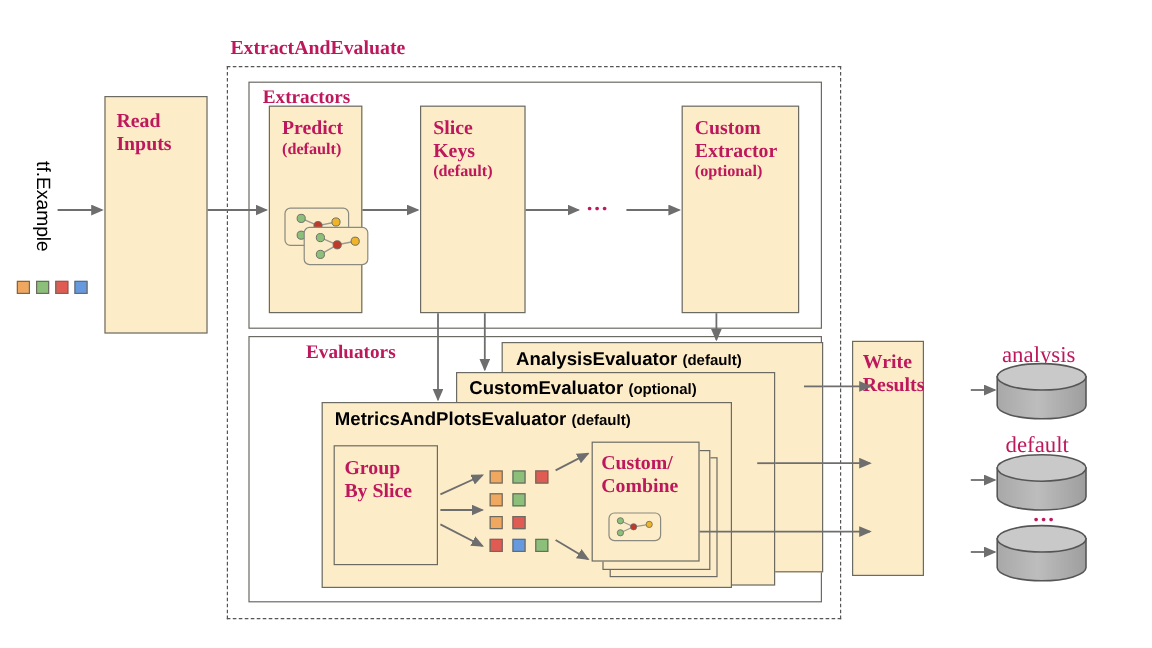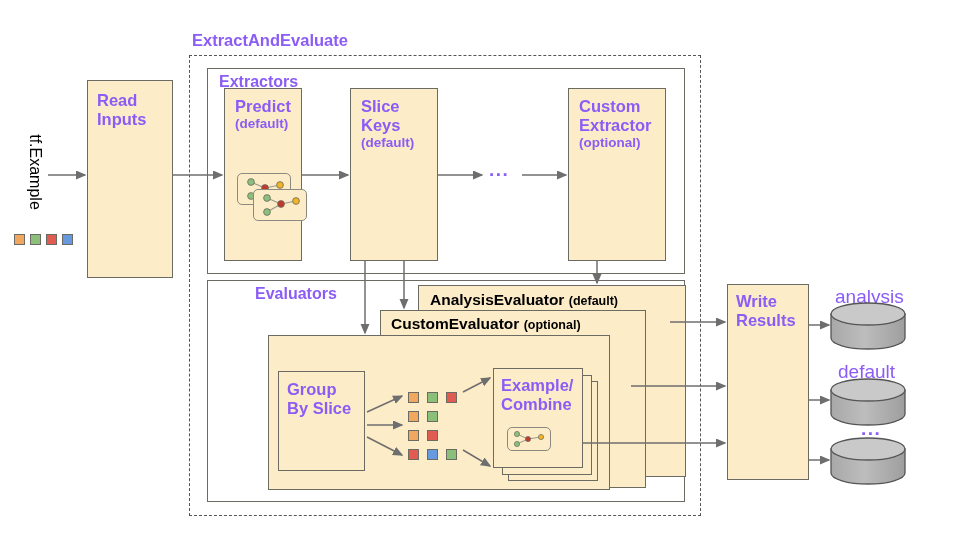--- a/index.html
+++ b/index.html
@@ -7,21 +7,21 @@
        font-family:"Liberation Sans", sans-serif;color:#000;}
   #stage{position:absolute;left:0;top:0;width:960px;height:540px;}
 
   .box{position:absolute;box-sizing:border-box;}
 
   
   .node{background:#fdecc8;border:1.4px solid #6b6b63;}
   .plain{background:#ffffff;border:1.4px solid #6b6b63;}
   .dashed{background:transparent;border:1.6px dashed #555;}
 
-  .lbl{position:absolute;font-weight:bold;color:#8b5cf6;line-height:1.14;}
+  .lbl{position:absolute;font-weight:bold;color:#be185d;line-height:1.14;font-family:Liberation Serif, serif;}
 
   
   .t-title{font-size:16.5px;font-weight:bold;}
   .t-node{font-size:16.5px;font-weight:bold;line-height:1.16;}
   .t-sub{font-size:13.5px;font-weight:bold;}
   .t-grp{font-size:16px;font-weight:bold;}
   .t-plain{font-size:19px;font-weight:normal;}
 
   .stack-title{position:absolute;font-weight:bold;font-size:15.5px;white-space:nowrap;}
   .stack-title .sm{font-size:12.5px;}
@@ -131,20 +131,24 @@
     <span class="sm">(default)</span>
   </div>
 
   <div class="box node" style="left:380px;top:310px;width:266px;height:178px;"></div>
   <div class="stack-title" style="left:391px;top:315px;">
     <span>CustomEvaluator</span>
     <span class="sm">(optional)</span>
   </div>
 
   <div class="box node" style="left:268px;top:335px;width:342px;height:155px;"></div>
+  <div class="stack-title" style="left:279px;top:341px;">
+    <span>MetricsAndPlotsEvaluator</span>
+    <span class="sm">(default)</span>
+  </div>
 
   <div class="box node" style="left:278px;top:371px;width:87px;height:100px;">
     <div class="lbl t-node" style="left:8px;top:8px;">
       <div>Group</div>
       <div>By Slice</div>
     </div>
   </div>
 
   <div class="sq" style="left:408px;top:392px;background:#f0a860;"></div>
   <div class="sq" style="left:427px;top:392px;background:#8cc07a;"></div>
@@ -154,37 +158,37 @@
   <div class="sq" style="left:408px;top:430px;background:#f0a860;"></div>
   <div class="sq" style="left:427px;top:430px;background:#e05c52;"></div>
   <div class="sq" style="left:408px;top:449px;background:#e05c52;"></div>
   <div class="sq" style="left:427px;top:449px;background:#6699dd;"></div>
   <div class="sq" style="left:446px;top:449px;background:#8cc07a;"></div>
 
   <div class="box node" style="left:508px;top:381px;width:90px;height:100px;"></div>
   <div class="box node" style="left:502px;top:375px;width:90px;height:100px;"></div>
   <div class="box node" style="left:493px;top:368px;width:90px;height:100px;">
     <div class="lbl t-node" style="left:7px;top:7px;">
-      <div>Example/</div>
+      <div>Custom/</div>
       <div>Combine</div>
     </div>
     <div class="mini" style="left:13px;top:58px;width:42px;height:22px;">
       <svg width="42" height="22" style="position:absolute;left:0;top:0;">
         <line x1="9" y1="6" x2="20" y2="11" stroke="#9a9a90" stroke-width="1"></line>
         <line x1="9" y1="16" x2="20" y2="11" stroke="#9a9a90" stroke-width="1"></line>
         <line x1="20" y1="11" x2="33" y2="9" stroke="#9a9a90" stroke-width="1"></line>
         <circle cx="9" cy="6" r="2.6" fill="#8cc07a" stroke="#6b6b63" stroke-width="0.7"></circle>
         <circle cx="9" cy="16" r="2.6" fill="#8cc07a" stroke="#6b6b63" stroke-width="0.7"></circle>
         <circle cx="20" cy="11" r="2.6" fill="#c0392b" stroke="#6b6b63" stroke-width="0.7"></circle>
         <circle cx="33" cy="9" r="2.6" fill="#f0b429" stroke="#6b6b63" stroke-width="0.7"></circle>
       </svg>
     </div>
   </div>
 
-  <div class="box node" style="left:727px;top:284px;width:82px;height:196px;">
+  <div class="box node" style="left:710px;top:284px;width:60px;height:196px;">
     <div class="lbl t-node" style="left:8px;top:7px;">
       <div>Write</div>
       <div>Results</div>
     </div>
   </div>
 
   <div class="lbl t-plain" style="left:835px;top:286px;font-weight:normal;">
     <span>analysis</span>
   </div>
   <div class="lbl t-plain" style="left:838px;top:361px;font-weight:normal;">

